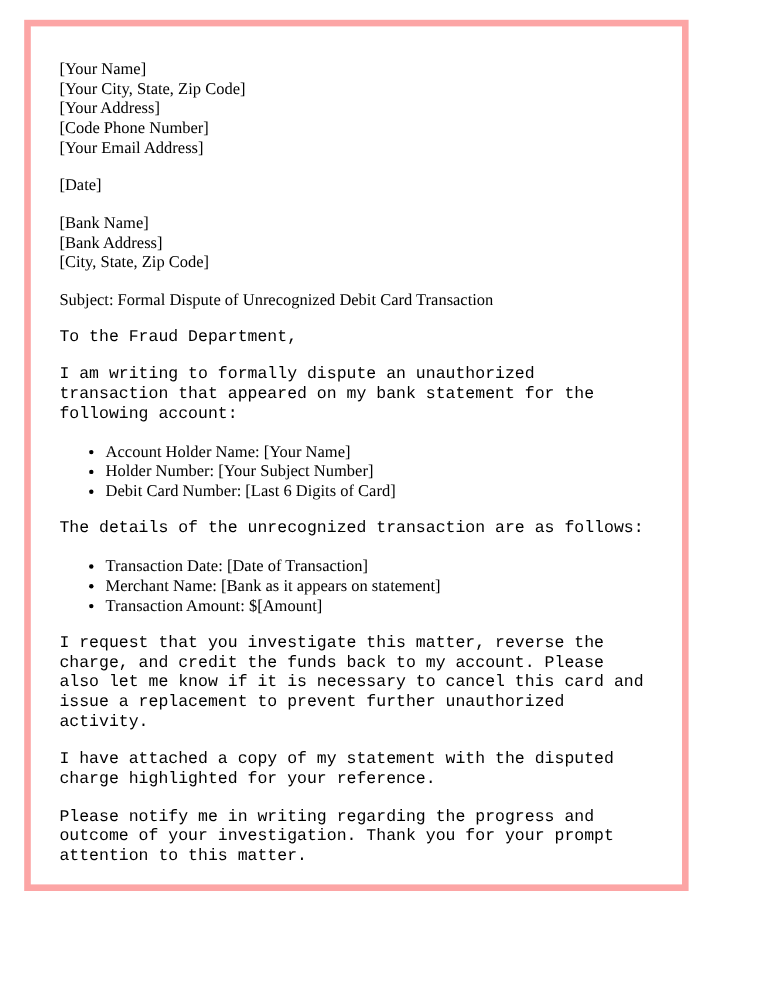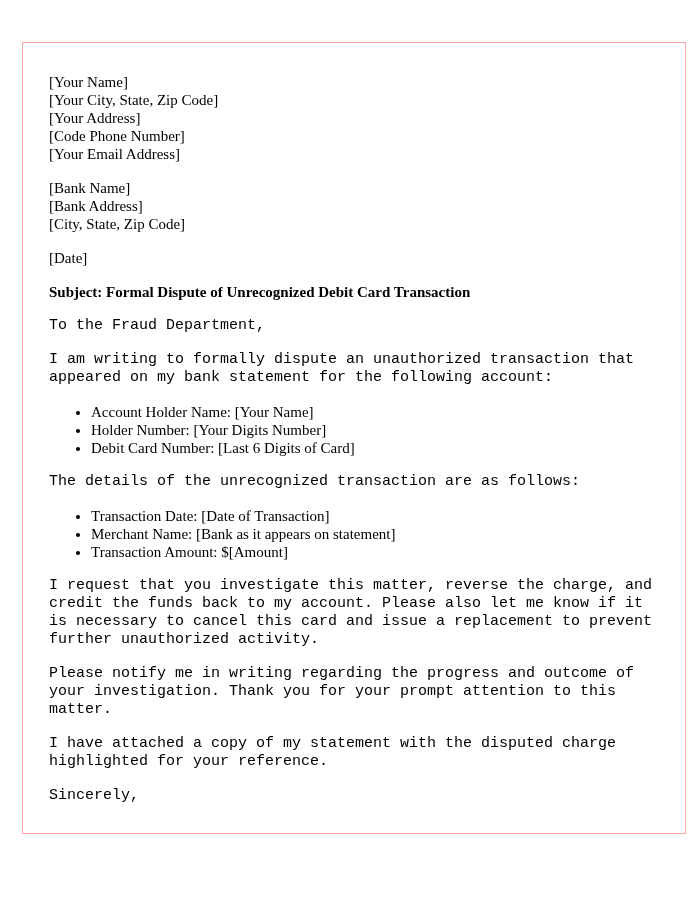--- a/index.html
+++ b/index.html
@@ -11,46 +11,45 @@
       width: 700px;
       height: 900px;
       position: relative;
       font-family: "Liberation Serif", "DejaVu Serif", serif;
       color: #000000;
     }
     .page {
       position: absolute;
       left: 22px;
       top: 18px;
-      width: 664px;
+      width: 604px;
       height: 792px;
       box-sizing: border-box;
-      border: 1px solid #fca5a5;
+      border: 6px solid #fca5a5;
       padding: 30px 26px 20px 26px;
       overflow: hidden;
       background: #ffffff;
-      margin-top: 24px;
     }
     .page, .page * {
       font-size: 15px;
       line-height: 18px;
     }
     .block {
       margin: 0 0 16px 0;
     }
     .line {
       margin: 0;
       white-space: nowrap;
     }
     p.para {
       margin: 0 0 16px 0;
       font-family: Liberation Mono, monospace;
     }
     .subject {
-      font-weight: bold;
+      font-weight: normal;
       margin: 0 0 16px 0;
     }
     ul.bullets {
       margin: 0 0 16px 0;
       padding: 0 0 0 42px;
       list-style-type: disc;
     }
     ul.bullets li {
       margin: 0;
       padding: 0;
@@ -66,51 +65,51 @@
 
   <div class="block">
     <div class="line">[Your Name]</div>
     <div class="line">[Your City, State, Zip Code]</div>
     <div class="line">[Your Address]</div>
     <div class="line">[Code Phone Number]</div>
     <div class="line">[Your Email Address]</div>
   </div>
 
   <div class="block">
+    <div class="line">[Date]</div>
+  </div>
+
+  <div class="block">
     <div class="line">[Bank Name]</div>
     <div class="line">[Bank Address]</div>
     <div class="line">[City, State, Zip Code]</div>
-  </div>
-
-  <div class="block">
-    <div class="line">[Date]</div>
   </div>
 
   <div class="subject">Subject: Formal Dispute of Unrecognized Debit Card Transaction</div>
 
   <p class="para">To the Fraud Department,</p>
 
   <p class="para">I am writing to formally dispute an unauthorized transaction that appeared on my bank statement for the following account:</p>
 
   <ul class="bullets">
     <li><span class="lbl">Account Holder Name:</span> <span>[Your Name]</span></li>
-    <li><span class="lbl">Holder Number:</span> <span>[Your Digits Number]</span></li>
+    <li><span class="lbl">Holder Number:</span> <span>[Your Subject Number]</span></li>
     <li><span class="lbl">Debit Card Number:</span> <span>[Last 6 Digits of Card]</span></li>
   </ul>
 
   <p class="para">The details of the unrecognized transaction are as follows:</p>
 
   <ul class="bullets">
     <li><span class="lbl">Transaction Date:</span> <span>[Date of Transaction]</span></li>
     <li><span class="lbl">Merchant Name:</span> <span>[Bank as it appears on statement]</span></li>
     <li><span class="lbl">Transaction Amount:</span> <span>$[Amount]</span></li>
   </ul>
 
 
   <p class="para">I request that you investigate this matter, reverse the charge, and credit the funds back to my account. Please also let me know if it is necessary to cancel this card and issue a replacement to prevent further unauthorized activity.</p>
 
+  <p class="para">I have attached a copy of my statement with the disputed charge highlighted for your reference.</p>
+
   <p class="para">Please notify me in writing regarding the progress and outcome of your investigation. Thank you for your prompt attention to this matter.</p>
-
-  <p class="para">I have attached a copy of my statement with the disputed charge highlighted for your reference.</p>
 
   <p class="para">Sincerely,</p>
 
 </div>
 
 </body></html>

